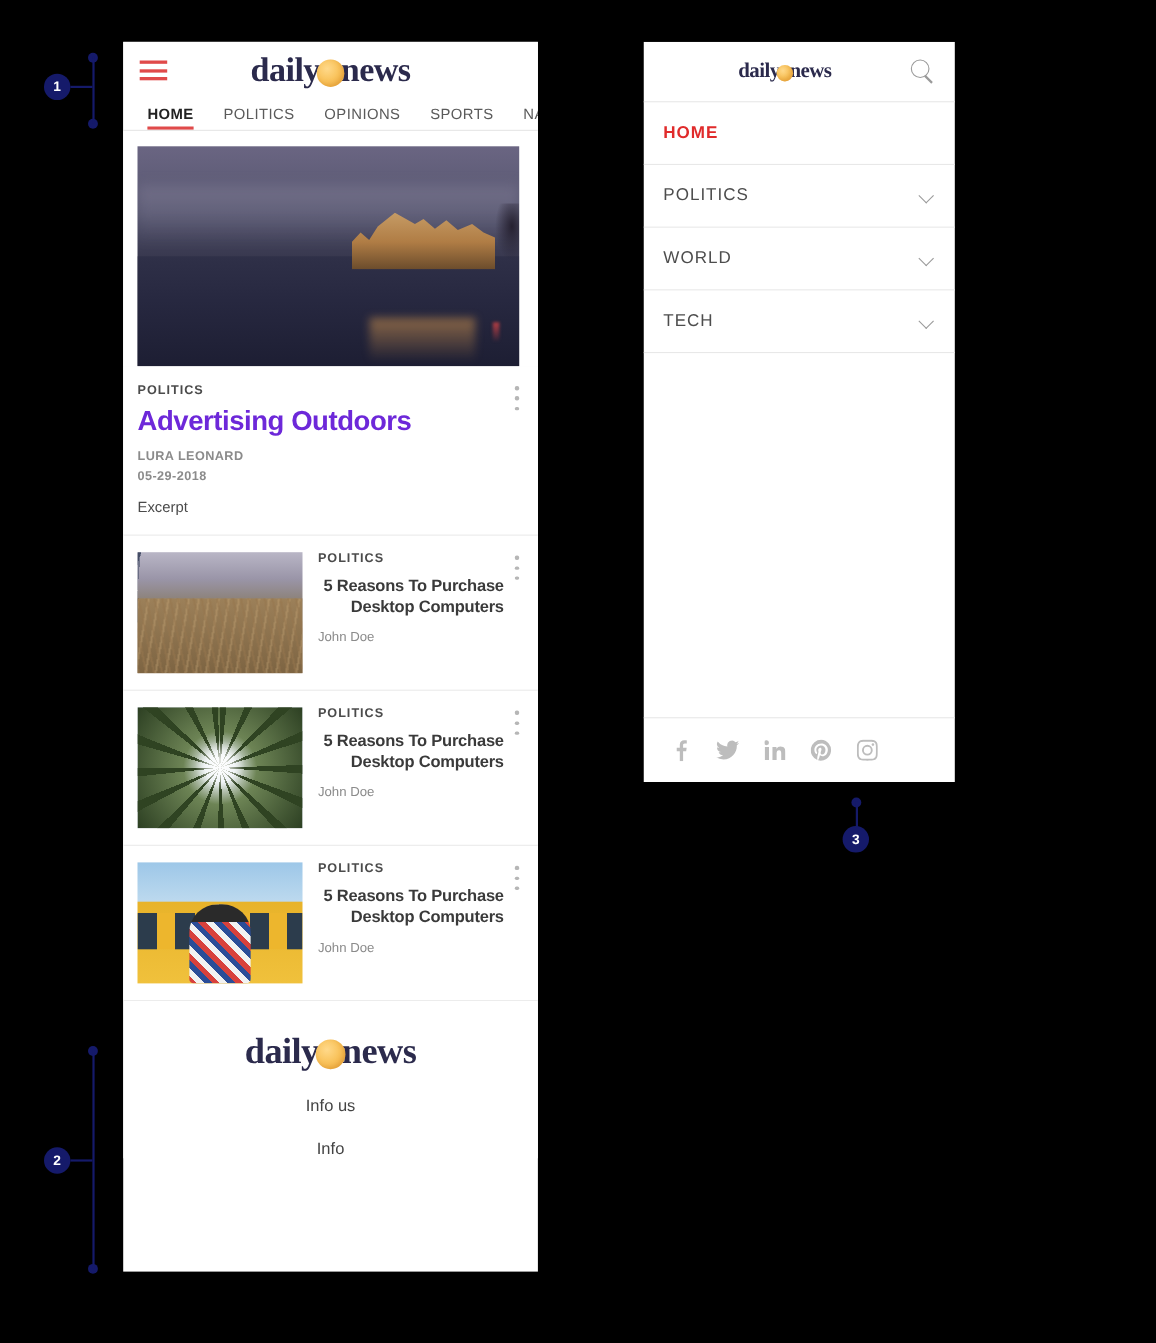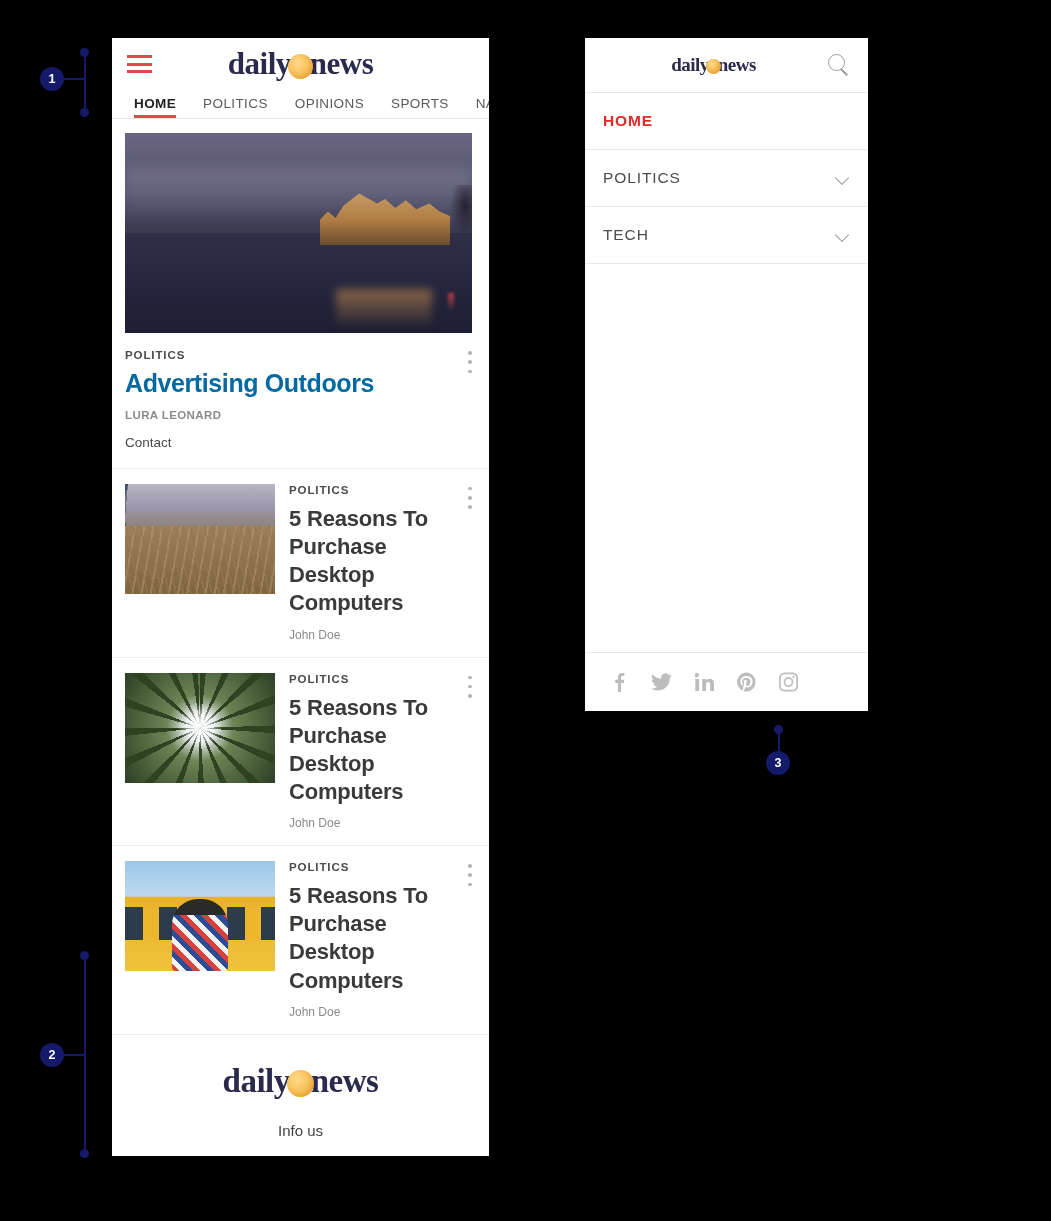--- a/index.html
+++ b/index.html
@@ -89,21 +89,21 @@
   .hero-img .tree{
     position:absolute;right:0;top:26%;width:22px;height:26%;
     background:radial-gradient(ellipse at 70% 40%, rgba(35,30,45,.95) 0%, rgba(40,38,58,0) 70%);
   }
 
   .card-body{padding:16px 13px 18px 13px;position:relative;background:#fff;}
   .kicker{
     font-size:11.5px;font-weight:bold;color:#4b4b4b;letter-spacing:.9px;
   }
   .headline-lg{
-    font-size:25px;font-weight:bold;color:#0369a1;margin:9px 0 8px 0;
+    font-size:25px;font-weight:bold;color:#6d28d9;margin:9px 0 8px 0;
     letter-spacing:-.4px;line-height:1.1;
   }
   .byline{font-size:11.5px;color:#8b8b8b;letter-spacing:.4px;line-height:1.6;font-weight:bold;}
   .excerpt{font-size:13.5px;color:#4a4a4a;margin-top:11px;}
   .kebab{
     position:absolute;right:11px;top:16px;width:16px;height:22px;
     display:flex;flex-direction:column;align-items:center;justify-content:space-between;
     cursor:pointer;padding:2px 0;
   }
   .kebab i{display:block;width:3.5px;height:3.5px;border-radius:50%;background:#b6b6b6;}
@@ -151,22 +151,23 @@
   .thumb.t3:after{
     content:"";position:absolute;left:50%;top:34%;transform:translateX(-50%);
     width:56px;height:66%;
     background:
       linear-gradient(to bottom,#2a2a2a 0 22%,transparent 22%),
       repeating-linear-gradient(45deg,#d8413c 0 5px,#f2f2f2 5px 10px,#2b4d98 10px 15px);
     border-radius:26px 26px 4px 4px;
   }
   .li-text{flex:1;min-width:0;padding-right:18px;}
   .headline-sm{
-    font-size:22px;font-weight:bold;color:#3a3a3a;line-height:1.28;margin:9px 0 10px 0;
+    font-size:15px;font-weight:bold;color:#3a3a3a;line-height:1.28;margin:9px 0 10px 0;
     letter-spacing:-.2px;
+    text-align:right;
   }
   .author{font-size:12px;color:#8b8b8b;}
 
   .marfeel{
     background:#fafafa;border-top:1px solid #ececec;
     height:66px;display:flex;align-items:center;justify-content:center;gap:9px;
   }
   .marfeel .label{font-size:12.5px;color:#6a6a6a;}
   .marfeel .mark{
     width:22px;height:15px;position:relative;display:inline-block;
@@ -293,21 +294,22 @@
       </div>
       <div class="card-body">
         <div class="kebab">
             <i></i>
             <i></i>
             <i></i>
           </div>
         <div class="kicker">POLITICS</div>
         <div class="headline-lg">Advertising Outdoors</div>
         <div class="byline">LURA LEONARD</div>
-        <div class="excerpt">Contact</div>
+        <div class="byline">05-29-2018</div>
+        <div class="excerpt">Excerpt</div>
       </div>
 
       <div class="list-item">
         <div class="thumb t1"></div>
         <div class="li-text">
           <div class="kicker">POLITICS</div>
           <div class="headline-sm">5 Reasons To Purchase Desktop Computers</div>
           <div class="author">John Doe</div>
         </div>
         <div class="kebab">
@@ -347,20 +349,21 @@
 
     </div>
 
     <div class="footer">
       <div class="logo foot">
         <span>daily</span>
           <span class="moon"></span>
           <span>news</span>
       </div>
       <a class="foot-link">Info us</a>
+      <a class="foot-link">Info</a>
 
     </div>
 
   </div>
 
   <div class="phone-b">
     <div class="drawer">
 
       <div class="drawer-head">
         <div class="logo small">
@@ -369,20 +372,24 @@
             <span>news</span>
         </div>
         <div class="search-ic"></div>
       </div>
 
       <div class="menu-row active">
         <span class="menu-label">HOME</span>
       </div>
       <div class="menu-row">
         <span class="menu-label">POLITICS</span>
+        <span class="chev"></span>
+      </div>
+      <div class="menu-row">
+        <span class="menu-label">WORLD</span>
         <span class="chev"></span>
       </div>
       <div class="menu-row">
         <span class="menu-label">TECH</span>
         <span class="chev"></span>
       </div>
 
       <div class="drawer-spacer"></div>
 
       <div class="social">

